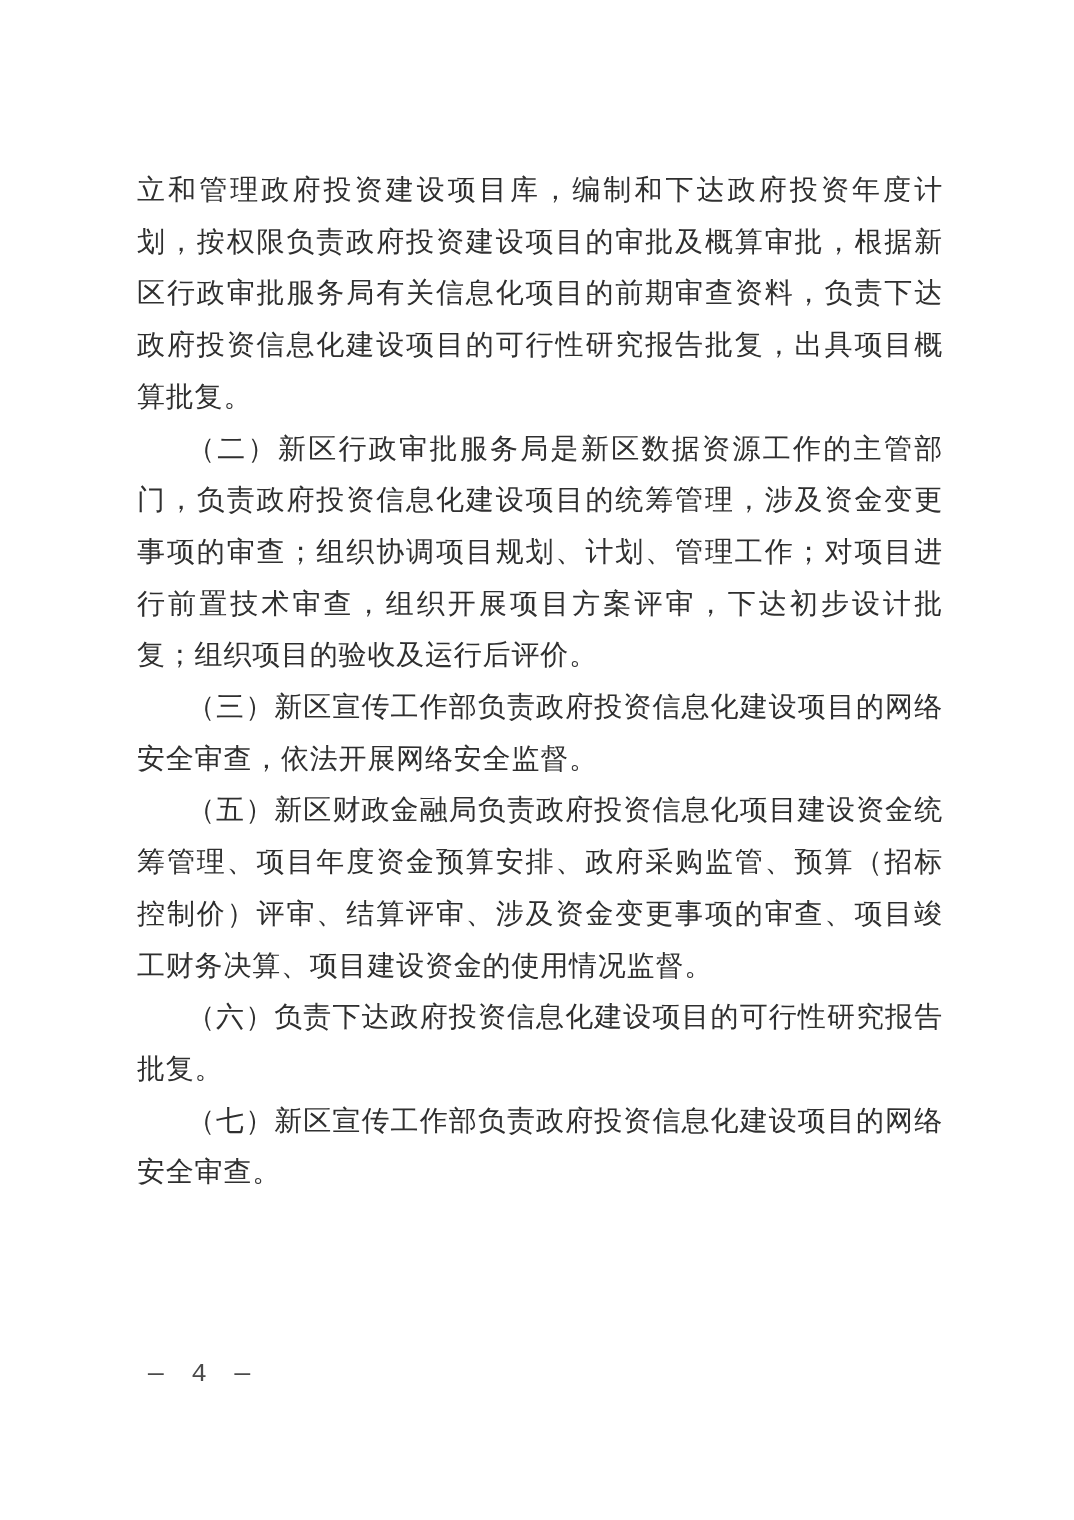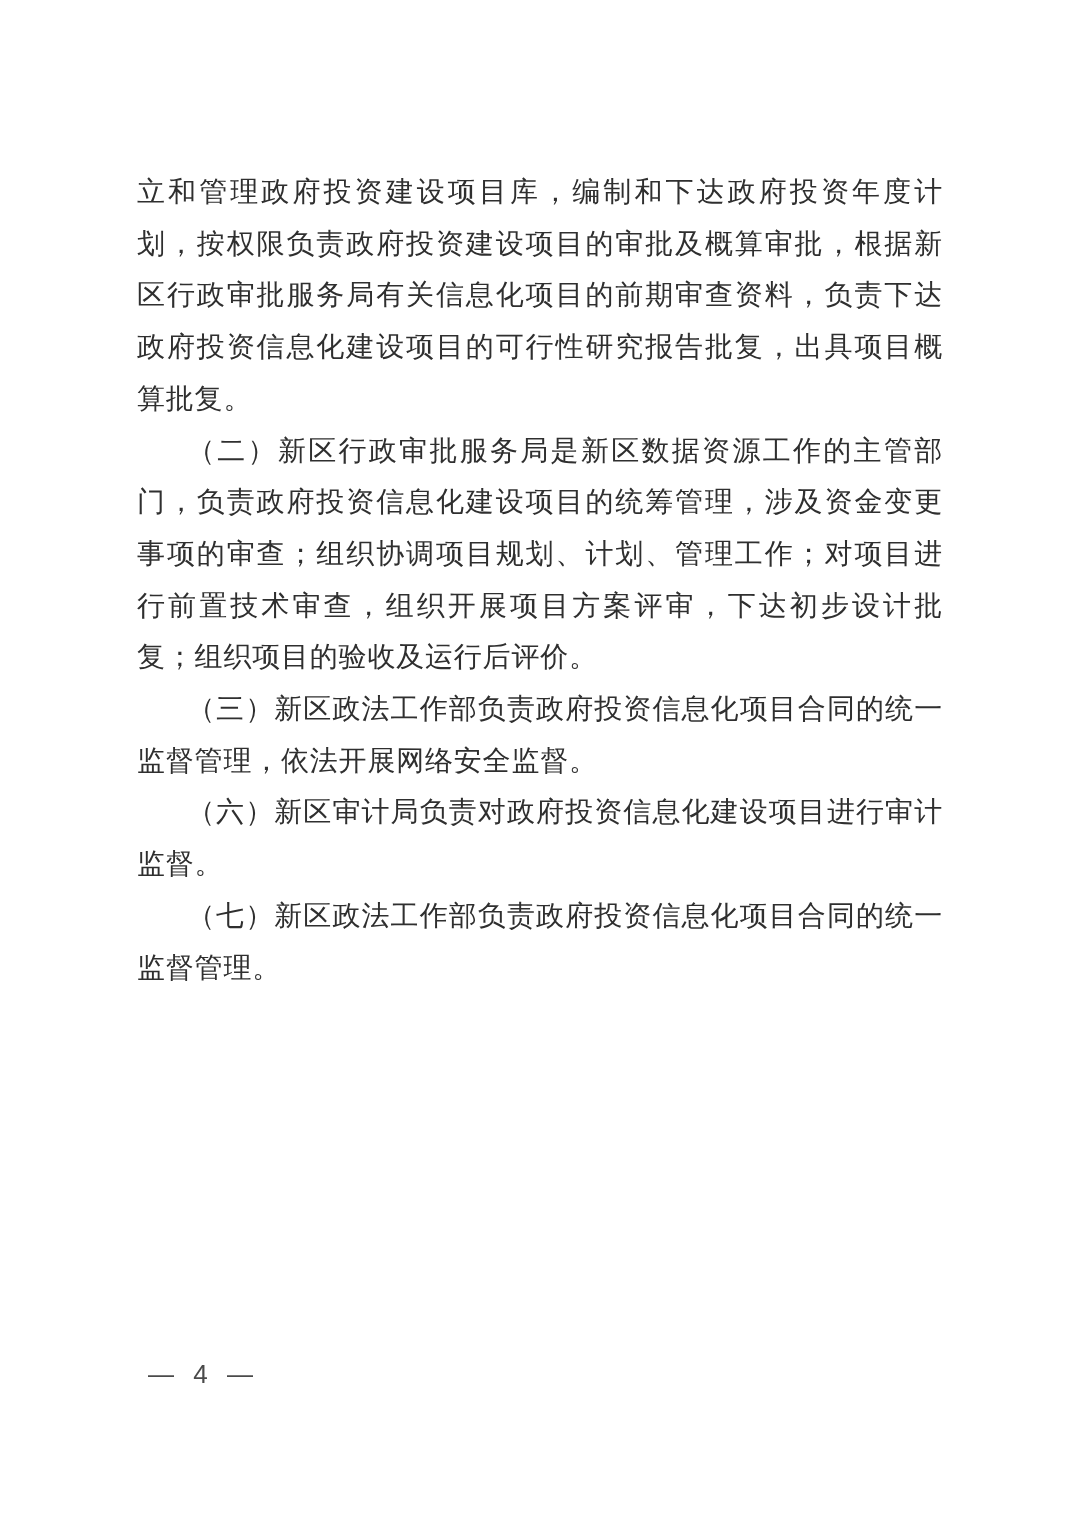--- a/index.html
+++ b/index.html
@@ -6,21 +6,21 @@
     margin: 0;
     padding: 0;
     background: #ffffff;
   }
   .page {
     position: relative;
     width: 1074px;
     height: 1520px;
     background: #ffffff;
     overflow: hidden;
-    font-family: Liberation Sans, sans-serif;
+    font-family: Liberation Mono, monospace;
     color: #2f2f2f;
   }
   .content {
     position: absolute;
     left: 137px;
     top: 166px;
     width: 806px;
   }
   .para {
     margin: 0;
@@ -46,18 +46,19 @@
     color: #4a4a4a;
   }
 </style>
 </head>
 <body>
 
 <div class="page">
   <div class="content">
     <p class="para">立和管理政府投资建设项目库，编制和下达政府投资年度计划，按权限负责政府投资建设项目的审批及概算审批，根据新区行政审批服务局有关信息化项目的前期审查资料，负责下达政府投资信息化建设项目的可行性研究报告批复，出具项目概算批复。</p>
     <p class="para indent">（二）新区行政审批服务局是新区数据资源工作的主管部门，负责政府投资信息化建设项目的统筹管理，涉及资金变更事项的审查；组织协调项目规划、计划、管理工作；对项目进行前置技术审查，组织开展项目方案评审，下达初步设计批复；组织项目的验收及运行后评价。</p>
-    <p class="para indent">（三）新区政法工作部负责政府投资信息化项目合同的统一监督管理，依法开展网络安全监督。</p>
-    <p class="para indent">（六）新区审计局负责对政府投资信息化建设项目进行审计监督。</p>
-    <p class="para indent">（七）新区政法工作部负责政府投资信息化项目合同的统一监督管理。</p>
+    <p class="para indent">（三）新区宣传工作部负责政府投资信息化建设项目的网络安全审查，依法开展网络安全监督。</p>
+    <p class="para indent">（五）新区财政金融局负责政府投资信息化项目建设资金统筹管理、项目年度资金预算安排、政府采购监管、预算（招标控制价）评审、结算评审、涉及资金变更事项的审查、项目竣工财务决算、项目建设资金的使用情况监督。</p>
+    <p class="para indent">（六）负责下达政府投资信息化建设项目的可行性研究报告批复。</p>
+    <p class="para indent">（七）新区宣传工作部负责政府投资信息化建设项目的网络安全审查。</p>
   </div>
   <div class="footer">— 4 —</div>
 </div>
 
 </body></html>

